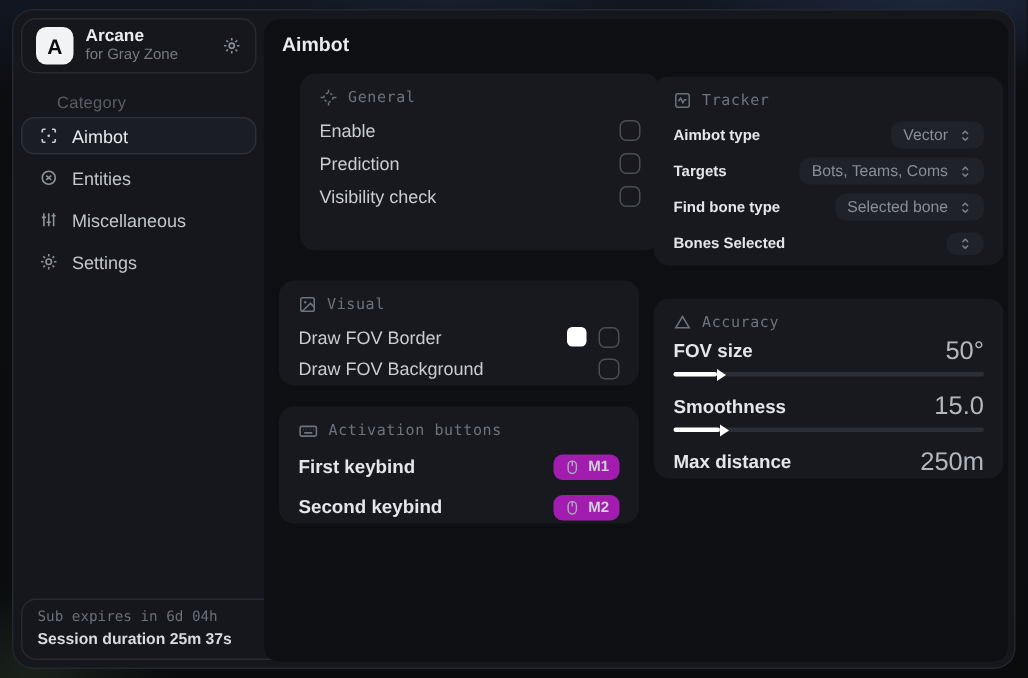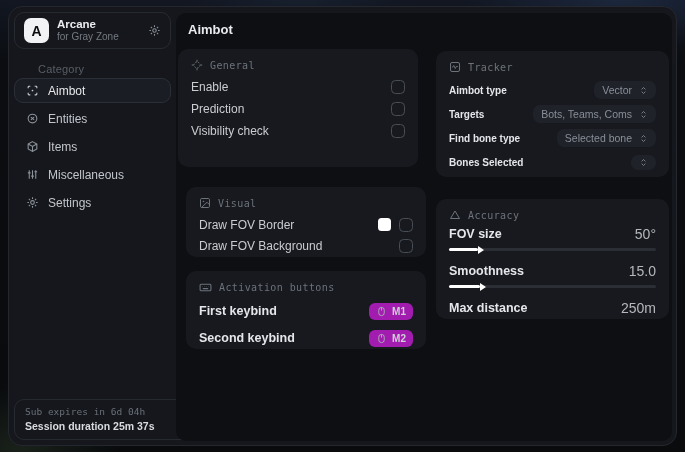--- a/index.html
+++ b/index.html
@@ -56,21 +56,21 @@
   .footer-line2 { font-size:10.5px; font-weight:700; color:#d8dbdf; }
   
   .content {
     position:absolute; left:167px; top:6px; width:496px; height:428px;
     background:#0d0f13; border-radius:10px;
   }
   .page-title { position:absolute; left:12px; top:9px; font-size:13px; font-weight:700; color:#e9ebed; }
   .card {
     position:absolute; background:#17191f; border-radius:10px; padding:10px 13px; overflow:hidden;
   }
-  .card-general    { left:2px;  top:36px;  width:240px; height:118px; }
+  .card-general    { left:24px;  top:36px;  width:240px; height:118px; }
   .card-visual     { left:10px;  top:174px; width:240px; height:70px;  }
   .card-activation { left:10px;  top:258px; width:240px; height:78px;  }
   .card-tracker    { left:260px; top:38px;  width:233px; height:126px; }
   .card-accuracy   { left:260px; top:186px; width:233px; height:120px; }
   .panel-header {
     display:flex; align-items:center; gap:7px; margin-bottom:5px;
     font-family:"DejaVu Sans Mono", monospace; font-size:10px; color:#6d737b; letter-spacing:.4px;
   }
   .panel-header .ph-icon { display:flex; color:#6d737b; }
   .chk-row { height:22px; display:flex; align-items:center; justify-content:space-between; }
@@ -93,21 +93,21 @@
   .dd-label { font-size:10px; font-weight:600; color:#e4e6e9; white-space:nowrap; }
   .dd-btn {
     display:flex; align-items:center; gap:7px; background:#1f2229; border:0;
     border-radius:7px; padding:3px 8px; max-width:150px;
     font-family:"Liberation Sans",sans-serif; font-size:10.5px; color:#898f98; white-space:nowrap;
   }
   .dd-btn .dd-icon { display:flex; color:#80868f; flex:0 0 auto; }
   .acc-block { margin-bottom:9px; }
   .acc-top { display:flex; align-items:center; justify-content:space-between; height:16px; }
   .acc-label { font-size:12.5px; font-weight:600; color:#e4e6e9; }
-  .acc-value { font-size:14px; color:#b4b8be; }
+  .acc-value { font-size:17px; color:#b4b8be; }
   .slider { position:relative; height:9px; margin-top:3px; cursor:pointer; }
   .slider-track { position:absolute; left:0; right:0; top:3px; height:3px; background:#2b2e34; border-radius:2px; }
   .slider-fill  { position:absolute; left:0; top:3px; height:3px; background:#ffffff; border-radius:2px; }
   .slider-fill::after {
     content:''; position:absolute; right:-6px; top:50%; transform:translateY(-50%);
     border-left:6px solid #ffffff; border-top:4px solid transparent; border-bottom:4px solid transparent;
   }
   svg { display:block; }
 </style>
 </head>
@@ -147,29 +147,20 @@
           <svg width="13" height="13" viewBox="0 0 24 24" stroke="currentColor" stroke-width="2" fill="none">
             <circle cx="12" cy="12" r="8"></circle>
             <path d="M9 9.5l6 5M15 9.5l-6 5"></path>
           </svg>
         </span>
         <span>Entities</span>
       </div>
       <div class="nav-item">
         <span class="nav-icon">
           <svg width="13" height="13" viewBox="0 0 24 24" stroke="currentColor" stroke-width="2" fill="none">
-            <path d="M12 3l8 4.5v9L12 21l-8-4.5v-9L12 3z"></path>
-            <path d="M4 7.5l8 4.5 8-4.5M12 12v9"></path>
-          </svg>
-        </span>
-        <span>Items</span>
-      </div>
-      <div class="nav-item">
-        <span class="nav-icon">
-          <svg width="13" height="13" viewBox="0 0 24 24" stroke="currentColor" stroke-width="2" fill="none">
             <path d="M6 4v16M12 4v16M18 4v16M3.5 9h5M9.5 15h5M15.5 7h5"></path>
           </svg>
         </span>
         <span>Miscellaneous</span>
       </div>
       <div class="nav-item">
         <span class="nav-icon">
           <svg width="13" height="13" viewBox="0 0 24 24" stroke="currentColor" stroke-width="2" fill="none">
             <circle cx="12" cy="12" r="3.4"></circle>
             <path d="M12 2.5v3M12 18.5v3M2.5 12h3M18.5 12h3M5.3 5.3l2.1 2.1M16.6 16.6l2.1 2.1M18.7 5.3l-2.1 2.1M7.4 16.6l-2.1 2.1"></path>

